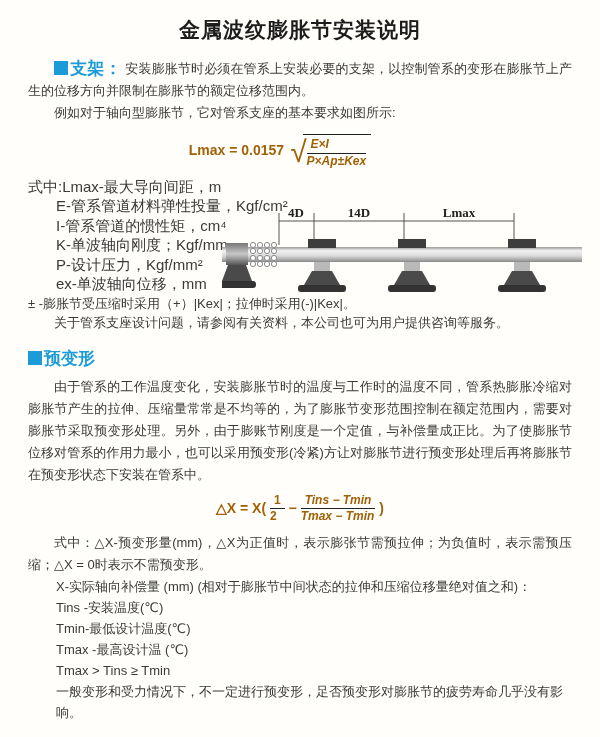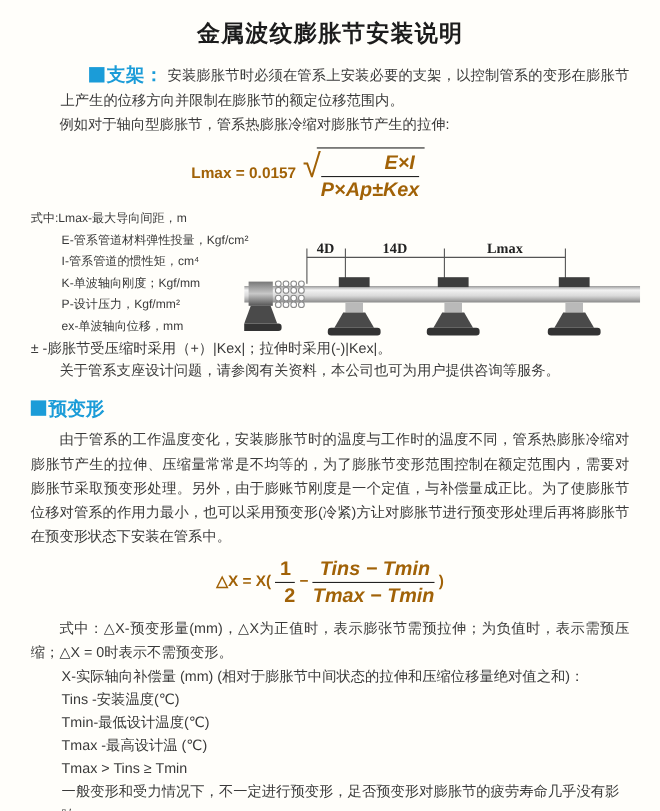--- a/index.html
+++ b/index.html
@@ -29,47 +29,47 @@
   }
   .sub-head{
     font-size:16px;font-weight:bold;color:#1b9cd8;margin:8px 0 6px 0;
   }
   .sub-head.ind{ margin-left:30px; }
   
   .formula{
     text-align:center;font-family:Liberation Sans, sans-serif;
     font-weight:bold;color:#a16207;font-size:14px;margin:8px 0;
   }
-  .frac{display:inline-block;vertical-align:middle;text-align:right;font-size:18px;line-height:1.15;font-style:italic;}
+  .frac{display:inline-block;vertical-align:middle;text-align:left;font-size:12px;line-height:1.15;font-style:italic;}
   .frac .num{display:block;border-bottom:1.3px solid #222;padding:0 4px 1px;}
   .frac .den{display:block;padding-top:1px;}
   .sqrt{display:inline-flex;align-items:flex-start;margin-left:6px;vertical-align:middle;}
   .sqrt-sign{font-size:30px;font-weight:normal;line-height:1;transform:translateY(3px);}
   .radicand{border-top:1.6px solid #222;padding:3px 5px 0 4px;margin-left:-4px;display:inline-block;}
   
   .defs-zone{position:relative;margin-top:4px;}
-  .defs{font-size:11px;line-height:19.5px;}
+  .defs{font-size:15px;line-height:19.5px;}
   .defs .d{white-space:nowrap;}
   .defs .ind{padding-left:28px;}
   .diagram{position:absolute;top:28px;right:-10px;}
   .items{font-size:13px;line-height:21px;}
   .items .it{padding-left:28px;}
 </style>
 </head>
 <body>
 
 <div class="page">
 
   <div class="doc-title">金属波纹膨胀节安装说明</div>
 
-  <p style="text-indent:2em;margin-left:27px;">
+  <p style="text-indent:2em;">
     <span class="sec-head-inline"><span class="sq"></span><span>支架：</span></span>
     <span>安装膨胀节时必须在管系上安装必要的支架，以控制管系的变形在膨胀节上产生的位移方向并限制在膨胀节的额定位移范围内。</span>
   </p>
-  <p class="indent1">例如对于轴向型膨胀节，管系热膨胀冷缩对膨胀节产生的拉伸:</p>
+  <p class="indent1">例如对于轴向型膨胀节，它对管系支座的基本要求如图所示:</p>
 
   <div class="formula" style="margin:10px 40px 8px 0;">
     <span>Lmax = 0.0157</span><span class="sqrt">
         <span class="sqrt-sign">√</span>
         <span class="radicand"><span class="frac"><span class="num">E×I</span><span class="den">P×Ap±Kex</span></span></span>
       </span>
   </div>
 
   <div class="defs-zone">
     <div class="defs">

